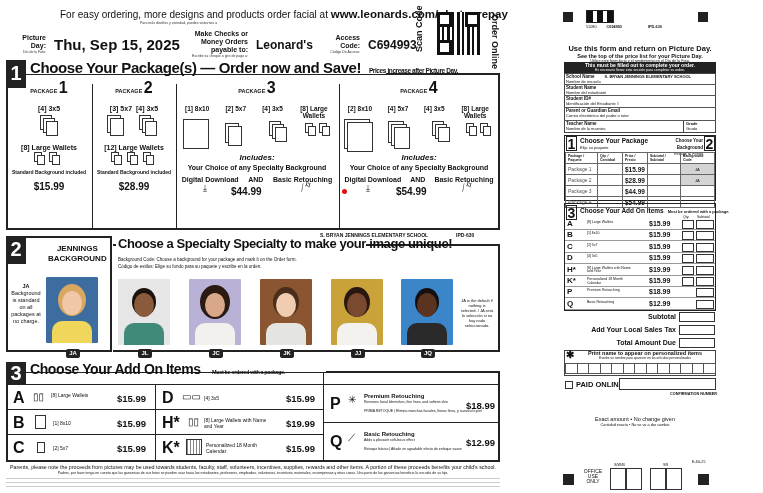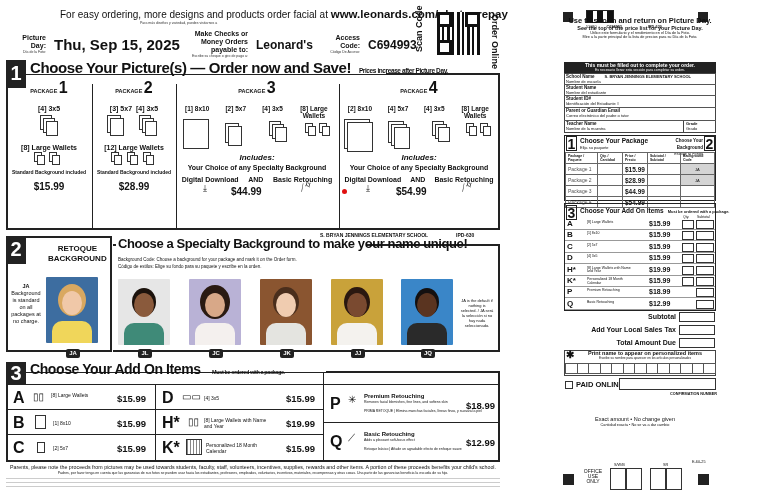--- a/index.html
+++ b/index.html
@@ -69,21 +69,21 @@
  linear-gradient(#fff,#fff) 3px 31px/9px 9px no-repeat,
  linear-gradient(#111,#111) 0 28px/15px 15px no-repeat,
  repeating-linear-gradient(90deg,#111 0 3px,#fff 3px 5px,#111 5px 7px,#fff 7px 10px),
  #fff;"></div>
 <div class="abs" style="left:488px;top:14px;transform:rotate(90deg);transform-origin:left top;font-size:9px;font-weight:bold;white-space:nowrap;margin-left:12px">Order Online</div>
 
 <div class="sec-box" style="left:6px;top:73px;width:494px;height:157px"></div>
 <div class="sec-num" style="left:6px;top:60px;width:20px;height:28px">1</div>
 <div class="abs" style="left:26px;top:60px;width:360px;height:14px;background:#fff"></div>
 <div class="sec-title" style="left:30px;top:59px">
-  <span>Choose Your Picture(s) — Order now and Save!</span>
+  <span>Choose Your Package(s) — Order now and Save!</span>
   <span style="font-size:6.5px;font-weight:bold;margin-left:4px">Prices increase after Picture Day.</span>
 </div>
 
 <div class="abs" style="left:8px;top:75px;width:82px;height:153px;text-align:center;font-size:7px">
   <div class="pkg-head"><span style="font-size:5.5px">PACKAGE</span> <span>1</span></div>
   <div style="margin-top:8px;font-weight:bold">[4] 3x5</div>
   <div style="position:relative;height:26px">
     <div class="sheet" style="left:32px;top:3px"></div>
       <div class="sheet" style="left:35px;top:6px"></div>
       <div class="sheet" style="left:38px;top:9px"></div>
@@ -196,33 +196,33 @@
   </div>
 </div>
 
 <div class="abs" style="left:320px;top:232px;font-size:5px;font-weight:bold">S. BRYAN JENNINGS ELEMENTARY SCHOOL</div>
 <div class="abs" style="left:456px;top:232px;font-size:5px;font-weight:bold">IPD-630</div>
 
 <div class="sec-box" style="left:6px;top:236px;width:106px;height:116px"></div>
 <div class="sec-box" style="left:113px;top:244px;width:387px;height:108px;border-left:none"></div>
 <div class="sec-num" style="left:6px;top:236px;width:20px;height:28px">2</div>
 <div class="abs" style="left:48px;top:244px;text-align:center;font-weight:bold;font-size:8px;line-height:10px">
-  <div>RETOQUE</div>
+  <div>JENNINGS</div>
     <div>BACKGROUND</div>
 </div>
 <div class="abs" style="left:10px;top:283px;width:32px;text-align:center;font-size:5.5px;line-height:7px">
   <div style="font-weight:bold">JA</div>
   <div>Background</div>
     <div>is standard</div>
     <div>on all</div>
     <div>packages at</div>
     <div>no charge.</div>
 </div>
 <div class="abs" style="left:116px;top:237px;width:250px;height:12px;background:#fff"></div>
-<div class="sec-title" style="left:118px;top:236px;font-size:13px">Choose a Specialty Background to make your name unique!</div>
+<div class="sec-title" style="left:118px;top:236px;font-size:13px">Choose a Specialty Specialty to make your image unique!</div>
 <div class="abs" style="left:118px;top:257px;font-size:4.5px">Background Code: Choose a background for your package and mark it on the Order form.</div>
 <div class="abs" style="left:118px;top:264px;font-size:4.5px">Código de estilos: Elige su fondo para su paquete y escribe en la orden.</div>
 
 <div class="photo" style="left:46px;top:277px;background:#3d6da0">
   <div class="face" style="background:#f0c8a8;box-shadow:0 -3px 0 4px #d9a860"></div>
     <div class="body" style="background:#f0d65a"></div>
 </div>
 <div class="photo-tag" style="left:66px;top:349px">JA</div>
 
 <div class="photo" style="left:118px;top:279px;background:#e6e6e6">
@@ -328,21 +328,21 @@
 <div class="abs" style="left:6px;top:477px;width:494px;height:12px;background:repeating-linear-gradient(#fff 0 1px,#ccc 1px 2px,#fff 2px 4px)"></div>
 
 <div class="sq" style="left:563px;top:12px;width:10px;height:10px"></div>
 <div class="sq" style="left:698px;top:12px;width:10px;height:10px"></div>
 <div class="abs" style="left:586px;top:10px;width:28px;height:13px;border:1px solid #222;background:linear-gradient(90deg,#111 0 6px,#fff 6px 10px,#111 10px 16px,#fff 16px 20px,#111 20px 26px)"></div>
 <div class="abs" style="left:586px;top:25px;font-size:3.8px;display:flex;gap:10px">
   <span>51080</span>
     <span style="font-weight:bold">C694993</span>
     <span style="margin-left:16px;font-weight:bold">IPD-630</span>
 </div>
-<div class="abs" style="left:562px;top:16px;width:156px;text-align:center">
+<div class="abs" style="left:562px;top:44px;width:156px;text-align:center">
   <div style="font-size:7.5px;font-weight:bold">Use this form and return on Picture Day.</div>
   <div style="font-size:5.5px;font-weight:bold">See the top of the price list for your Picture Day.</div>
   <div style="font-size:3.8px">Utilice este formulario y el rendimiento en el Día de la Foto.</div>
   <div style="font-size:3.8px">Mire a la parte principal de la lista de precios para su Día de la Foto.</div>
 </div>
 <div class="abs" style="left:564px;top:62px;width:152px;height:11px;background:#222;color:#fff;text-align:center">
   <div style="font-size:5px;font-weight:bold;line-height:6px">This must be filled out to complete your order.</div>
   <div style="font-size:3.5px;line-height:4px">Es necesario llenar esta sección para completar su orden.</div>
 </div>
 <div class="abs" style="left:564px;top:73px;width:152px;height:60px;border:1px solid #444"></div>

